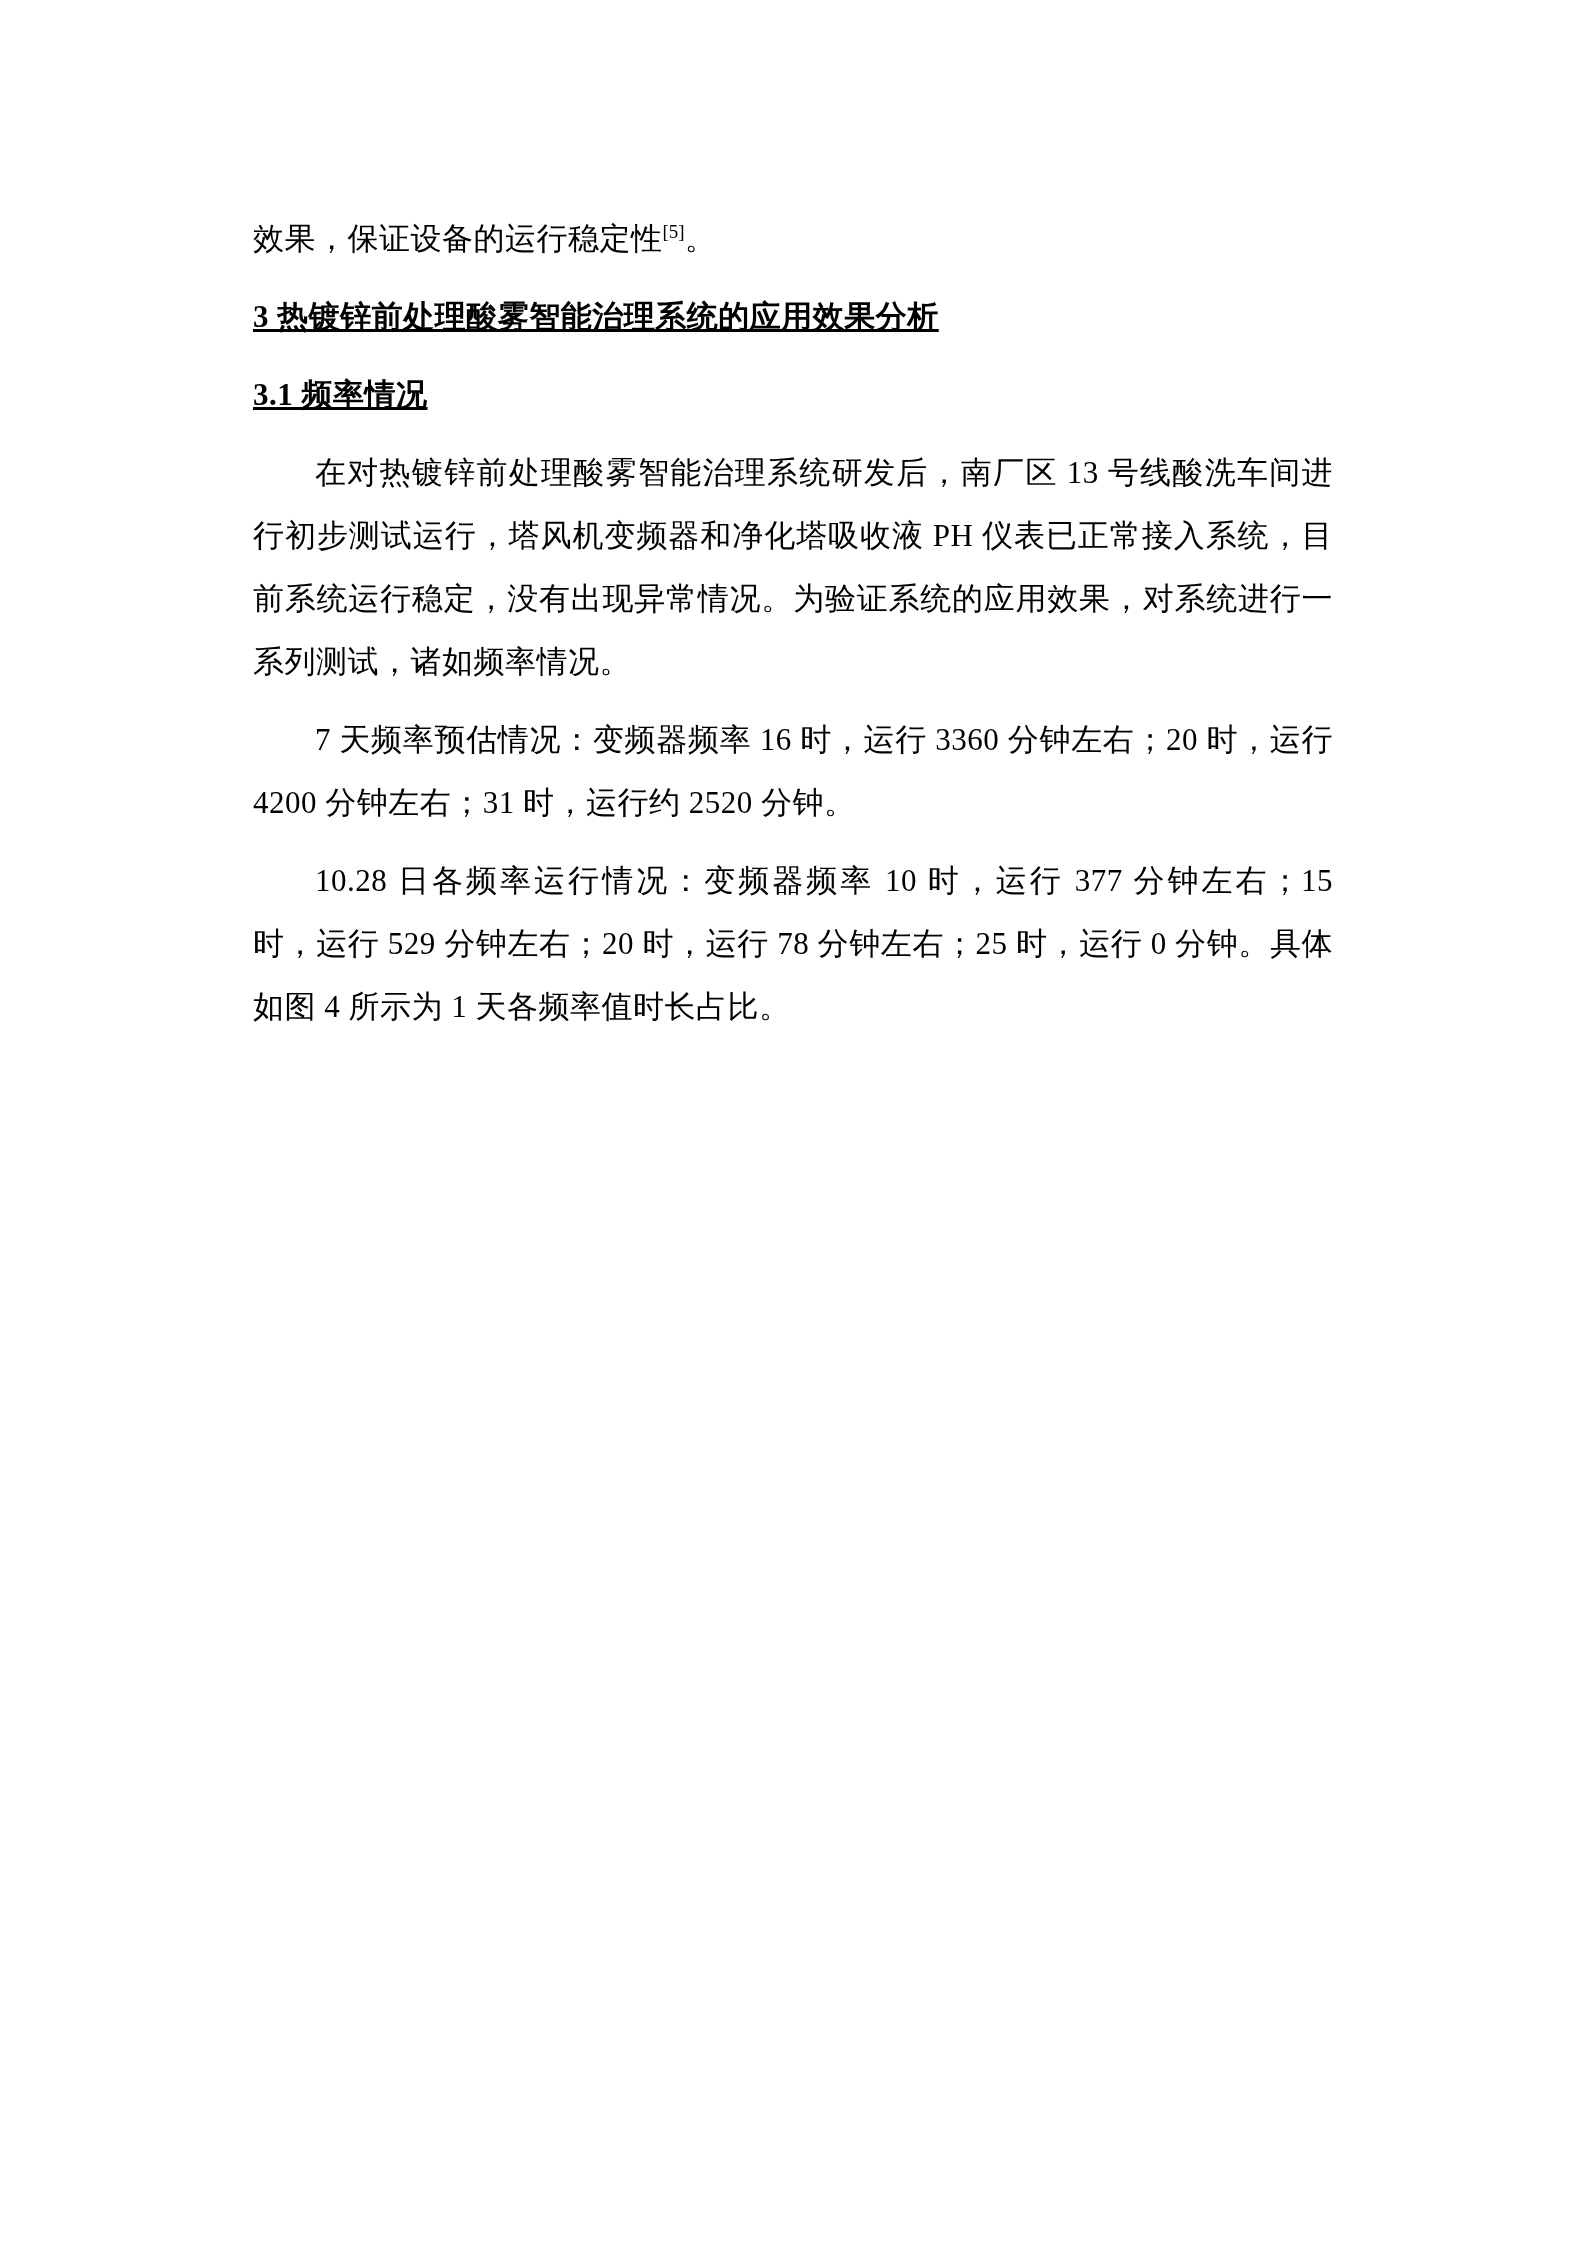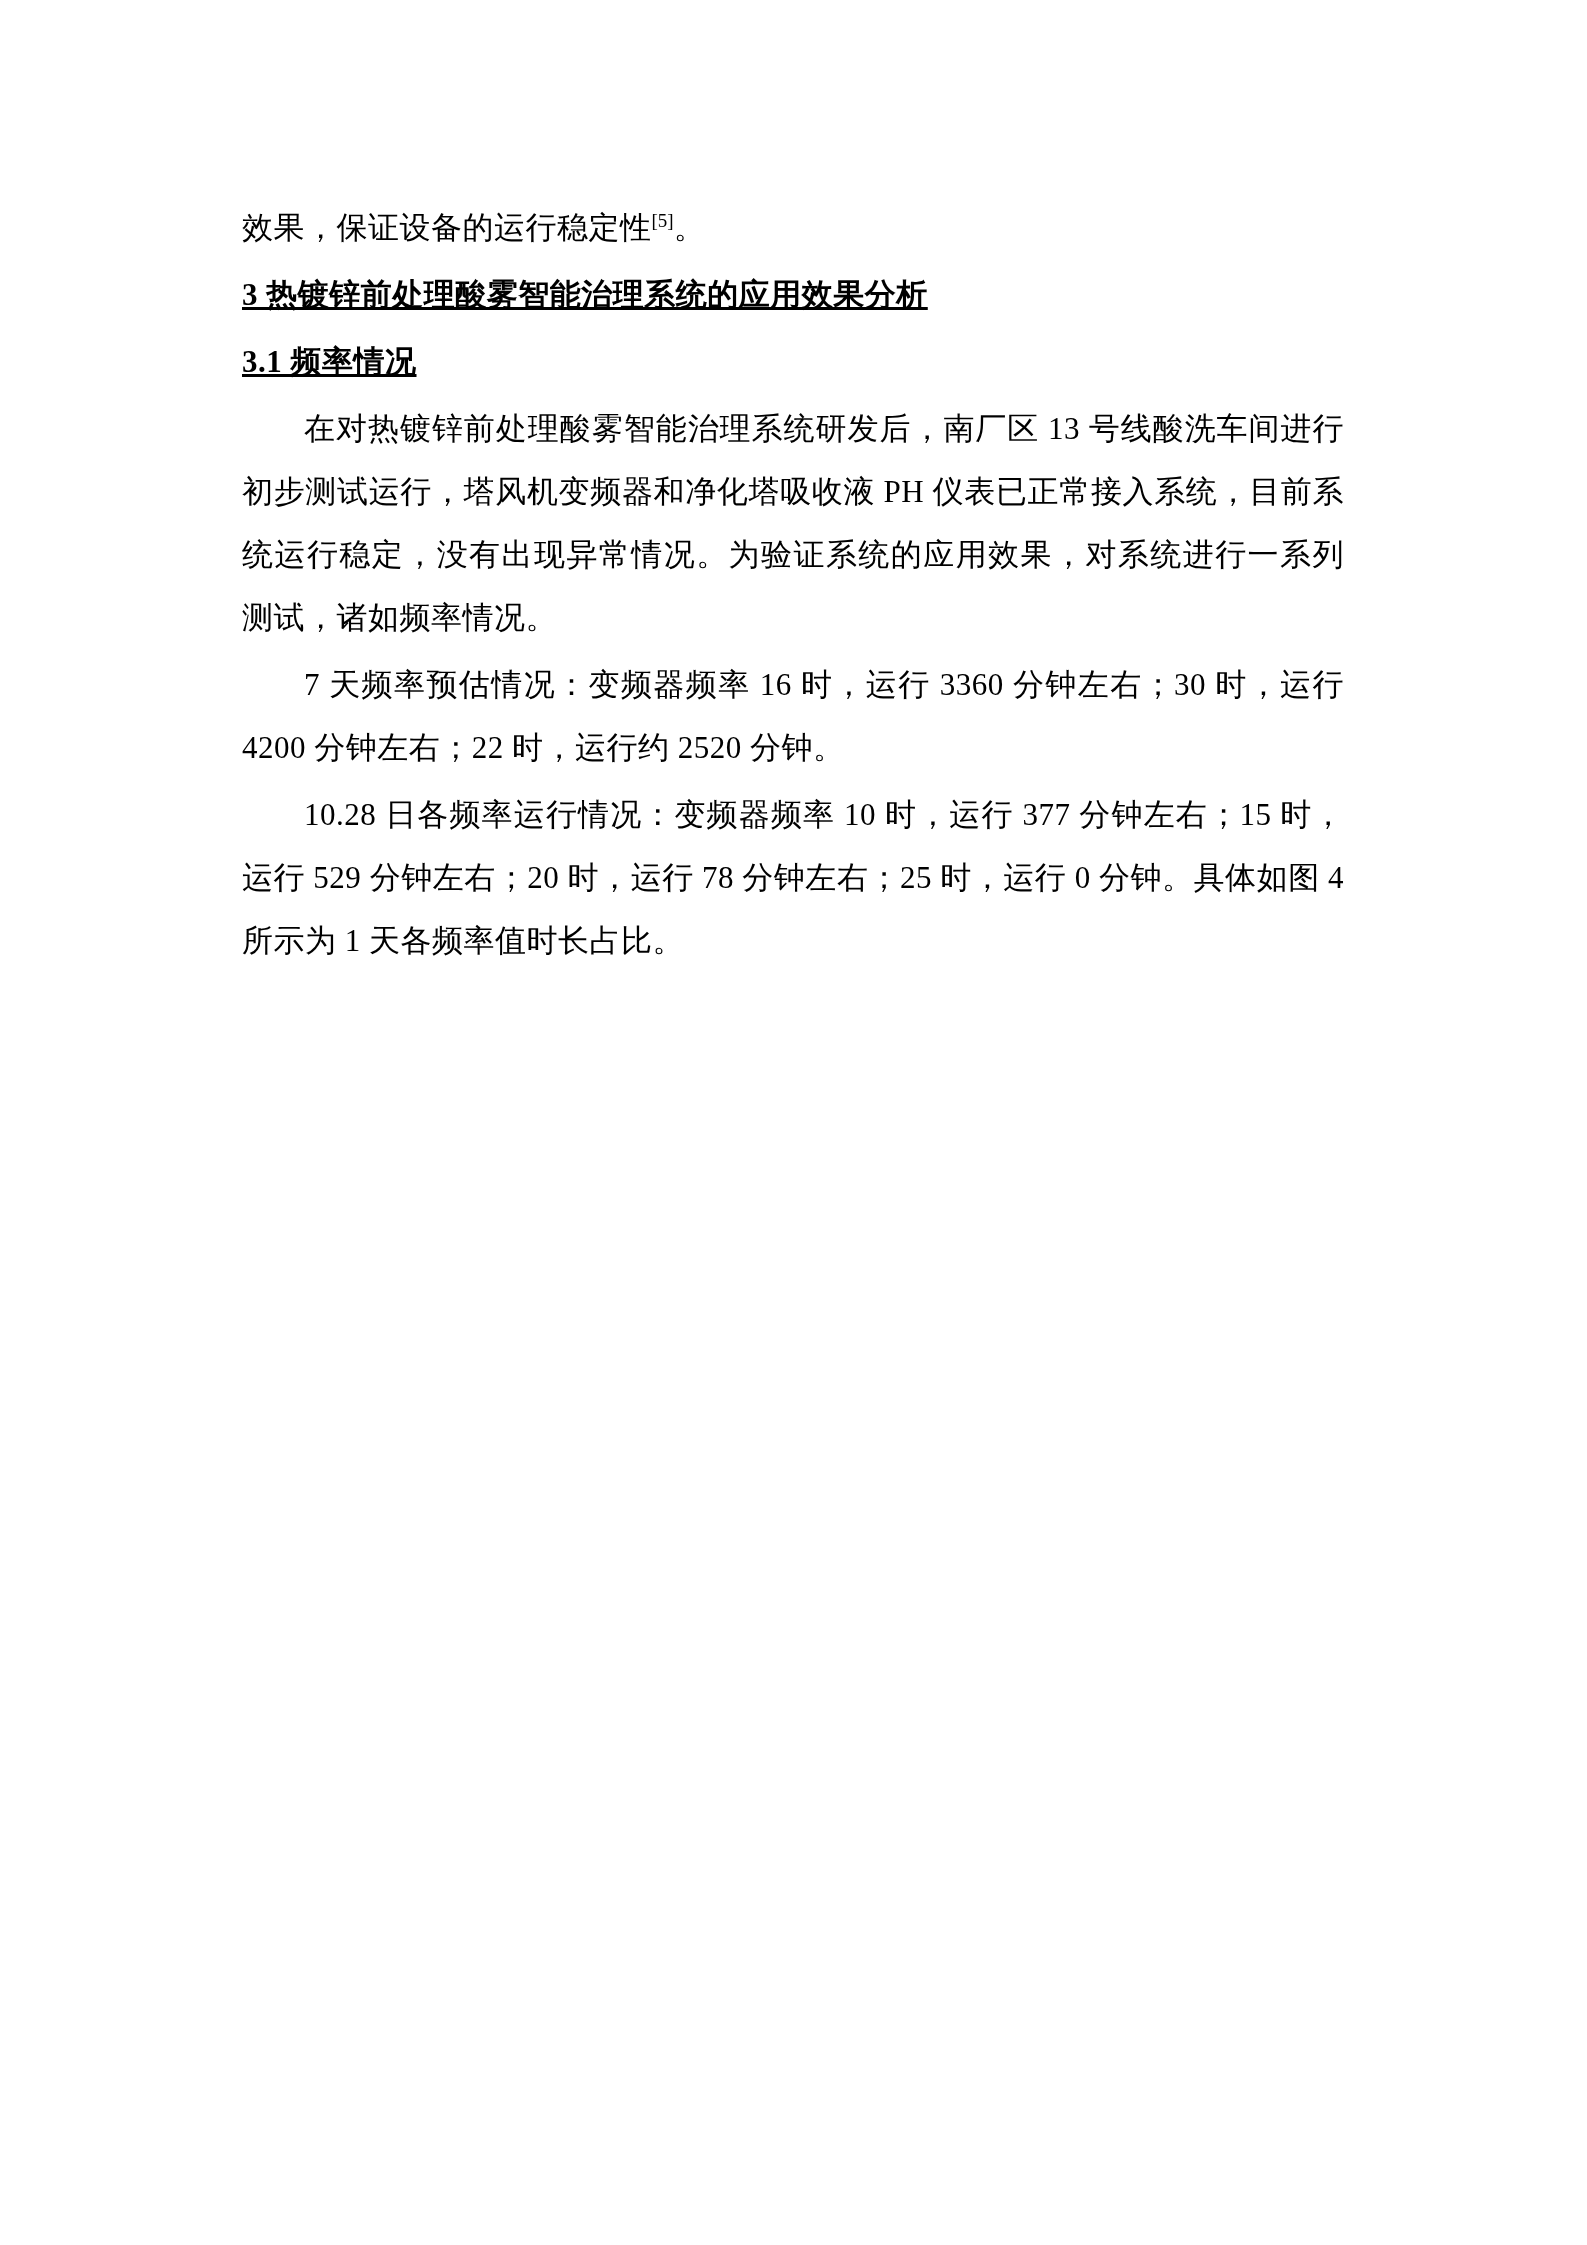--- a/index.html
+++ b/index.html
@@ -20,21 +20,21 @@
     position: absolute;
     left: 238px;
     top: 192px;
     width: 1110px;
     font-size: 31px;
     line-height: 63px;
     text-align: justify;
     letter-spacing: 0.5px;
   }
   .text-block p {
-    margin: 4px;
+    margin: 15px;
     padding: 0;
   }
   .para-indent {
     text-indent: 2em;
   }
   .heading {
     font-weight: bold;
     text-indent: 0;
     text-decoration: underline;
   }
@@ -54,19 +54,19 @@
     <p><span>效果，保证设备的运行稳定性</span><sup class="citation-sup">[5]</sup><span>。</span></p>
 
     <p class="heading">3 热镀锌前处理酸雾智能治理系统的应用效果分析</p>
 
     <p class="heading">3.1 频率情况</p>
 
     <p class="para-indent">在对热镀锌前处理酸雾智能治理系统研发后，南厂区 13 号线酸洗车间进行初步测试运行，塔风机变频器和净化塔吸收液 PH 仪表已正常接入系统，目前系统运行稳定，没有出现异常情况。为验证系统的应用效果，对系统进行一系列测试，诸如频率情况。</p>
 
 
 
-    <p class="para-indent">7 天频率预估情况：变频器频率 16 时，运行 3360 分钟左右；30 时，运行 4200 分钟左右；22 时，运行约 2520 分钟。</p>
+    <p class="para-indent">7 天频率预估情况：变频器频率 16 时，运行 3360 分钟左右；20 时，运行 4200 分钟左右；31 时，运行约 2520 分钟。</p>
 
 
     <p class="para-indent">10.28 日各频率运行情况：变频器频率 10 时，运行 377 分钟左右；15 时，运行 529 分钟左右；20 时，运行 78 分钟左右；25 时，运行 0 分钟。具体如图 4 所示为 1 天各频率值时长占比。</p>
 
   </div>
 </div>
 
 </body></html>

